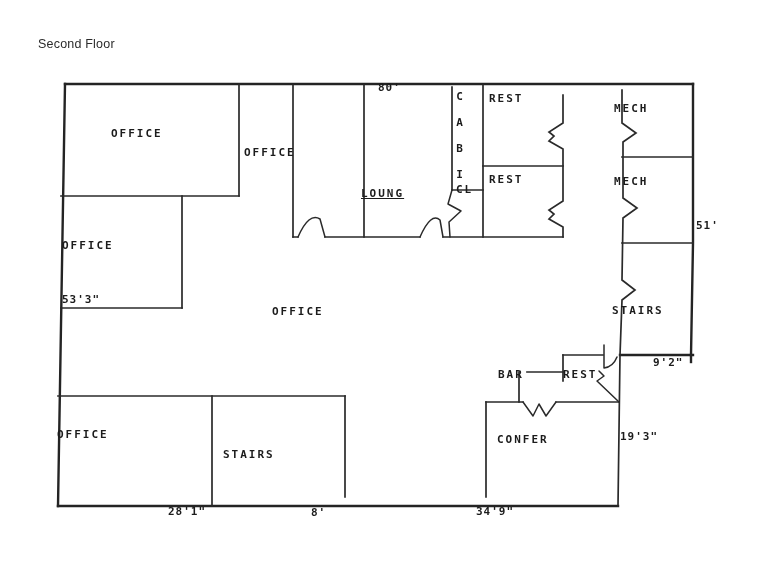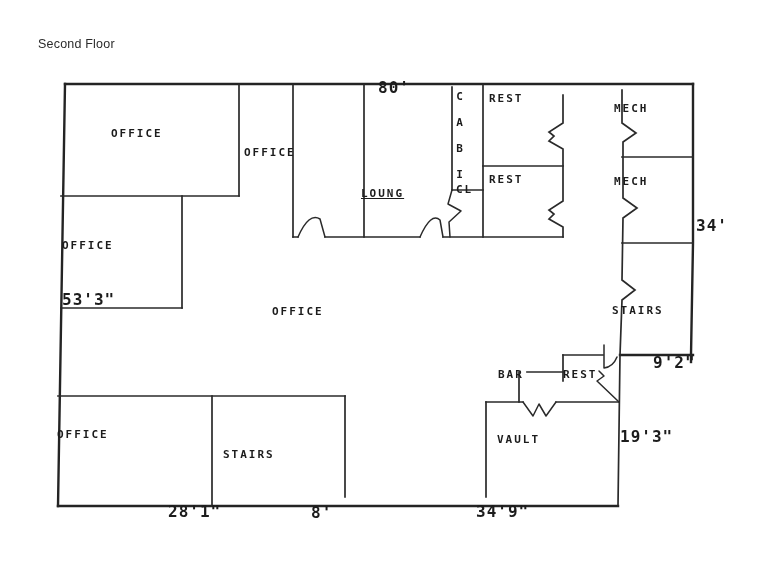--- a/index.html
+++ b/index.html
@@ -23,21 +23,21 @@
     font-weight:bold;
     font-size:11px;line-height:11px;
     color:#1c1c1c;
     letter-spacing:2px;
     white-space:nowrap;
   }
   .dim-label{
     position:absolute;
     font-family:"DejaVu Sans Mono", monospace;
     font-weight:bold;
-    font-size:16px;line-height:11px;
+    font-size:11px;line-height:11px;
     color:#1c1c1c;
     letter-spacing:1px;
     white-space:nowrap;
   }
   .vertical-text{
     writing-mode:vertical-rl;
     text-orientation:upright;
     letter-spacing:13px;
     line-height:12px;
   }
@@ -117,27 +117,27 @@
   <div class="plan-label" style="left:361px;top:188px;text-decoration:underline;">LOUNG</div>
   <div class="plan-label vertical-text" style="left:453px;top:90px;">CABI</div>
   <div class="plan-label" style="left:489px;top:93px;">REST</div>
   <div class="plan-label" style="left:489px;top:174px;">REST</div>
   <div class="plan-label" style="left:456px;top:184px;">CL</div>
   <div class="plan-label" style="left:614px;top:103px;">MECH</div>
   <div class="plan-label" style="left:614px;top:176px;">MECH</div>
   <div class="plan-label" style="left:612px;top:305px;">STAIRS</div>
   <div class="plan-label" style="left:498px;top:369px;">BAR</div>
   <div class="plan-label" style="left:563px;top:369px;">REST</div>
-  <div class="plan-label" style="left:497px;top:434px;">VAULT</div>
+  <div class="plan-label" style="left:497px;top:434px;">CONFER</div>
   <div class="plan-label" style="left:272px;top:306px;">OFFICE</div>
   <div class="plan-label" style="left:57px;top:429px;">OFFICE</div>
   <div class="plan-label" style="left:223px;top:449px;">STAIRS</div>
 
   <div class="dim-label" style="left:378px;top:82px;">80'</div>
-  <div class="dim-label" style="left:696px;top:220px;">34'</div>
+  <div class="dim-label" style="left:696px;top:220px;">51'</div>
   <div class="dim-label" style="left:653px;top:357px;">9'2"</div>
   <div class="dim-label" style="left:620px;top:431px;">19'3"</div>
   <div class="dim-label" style="left:476px;top:506px;">34'9"</div>
   <div class="dim-label" style="left:311px;top:507px;">8'</div>
   <div class="dim-label" style="left:168px;top:506px;">28'1"</div>
   <div class="dim-label" style="left:62px;top:294px;">53'3"</div>
 
 </div>
 
 </body></html>

